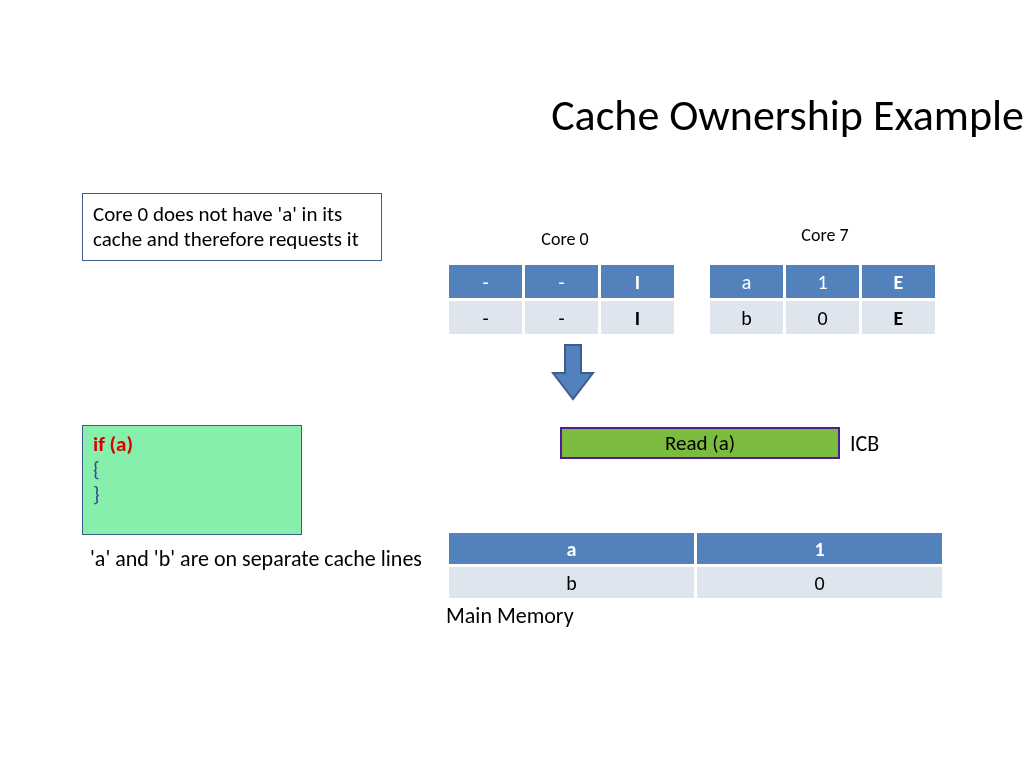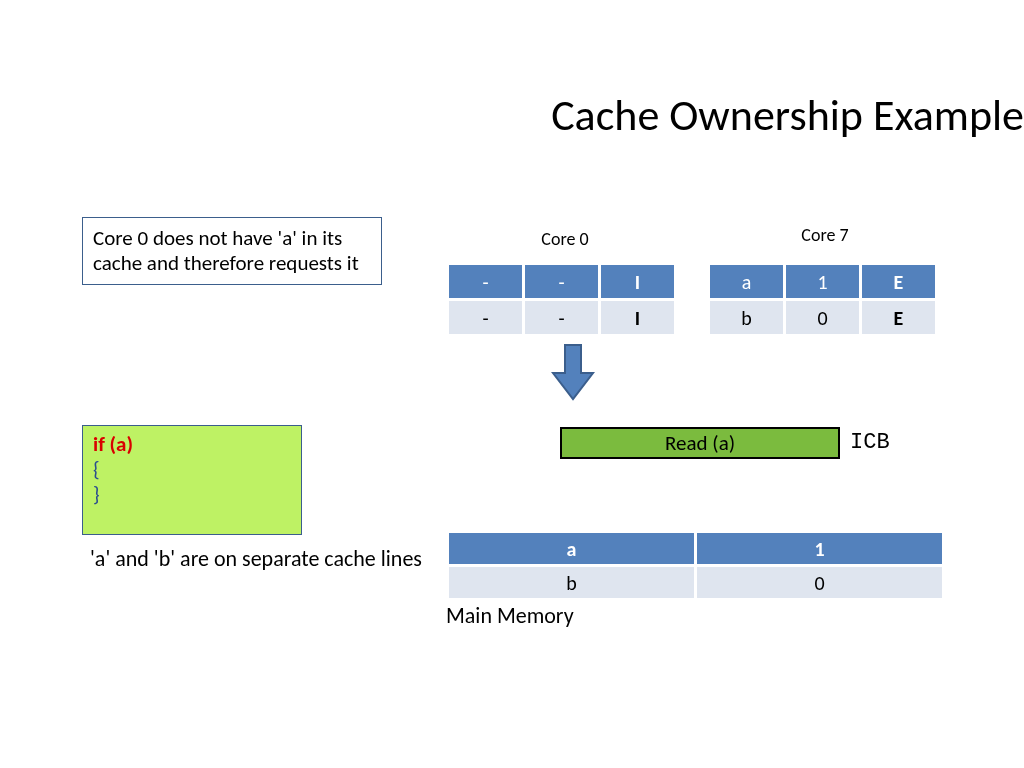--- a/index.html
+++ b/index.html
@@ -20,29 +20,28 @@
   }
   .note-box {
     position: absolute;
     left: 82px;
     top: 193px;
     width: 300px;
     border: 1px solid #3b5e8c;
     padding: 8px 10px;
     font-size: 21px;
     line-height: 1.2;
-    margin-top: 24px;
   }
   .code-box {
     position: absolute;
     left: 82px;
     top: 425px;
     width: 220px;
     height: 110px;
-    background: #bef264;
+    background: #86efac;
     border: 1px solid #3b5e8c;
     padding: 6px 10px;
     font-size: 21px;
     line-height: 1.2;
   }
   .code-if { color: #d90000; font-weight: bold; }
   .code-brace { color: #2a4d8f; }
   .code-indent { padding-left: 30px; }
   .footnote {
     position: absolute;
@@ -80,31 +79,30 @@
     top: 343px;
   }
   .arrow svg { display: block; }
   .icb-bar {
     position: absolute;
     left: 560px;
     top: 427px;
     width: 280px;
     height: 32px;
     background: #7bbb3e;
-    border: 2px solid #000000;
+    border: 2px solid #4c1d95;
     text-align: center;
     font-size: 21px;
     line-height: 28px;
   }
   .icb-label {
     position: absolute;
     left: 850px;
     top: 430px;
     font-size: 22px;
-    font-family: Liberation Mono, monospace;
   }
   .mem-table {
     position: absolute;
     left: 446px;
     top: 530px;
     border-collapse: collapse;
     font-size: 20px;
   }
   .mem-table td {
     border: 3px solid #fff;

